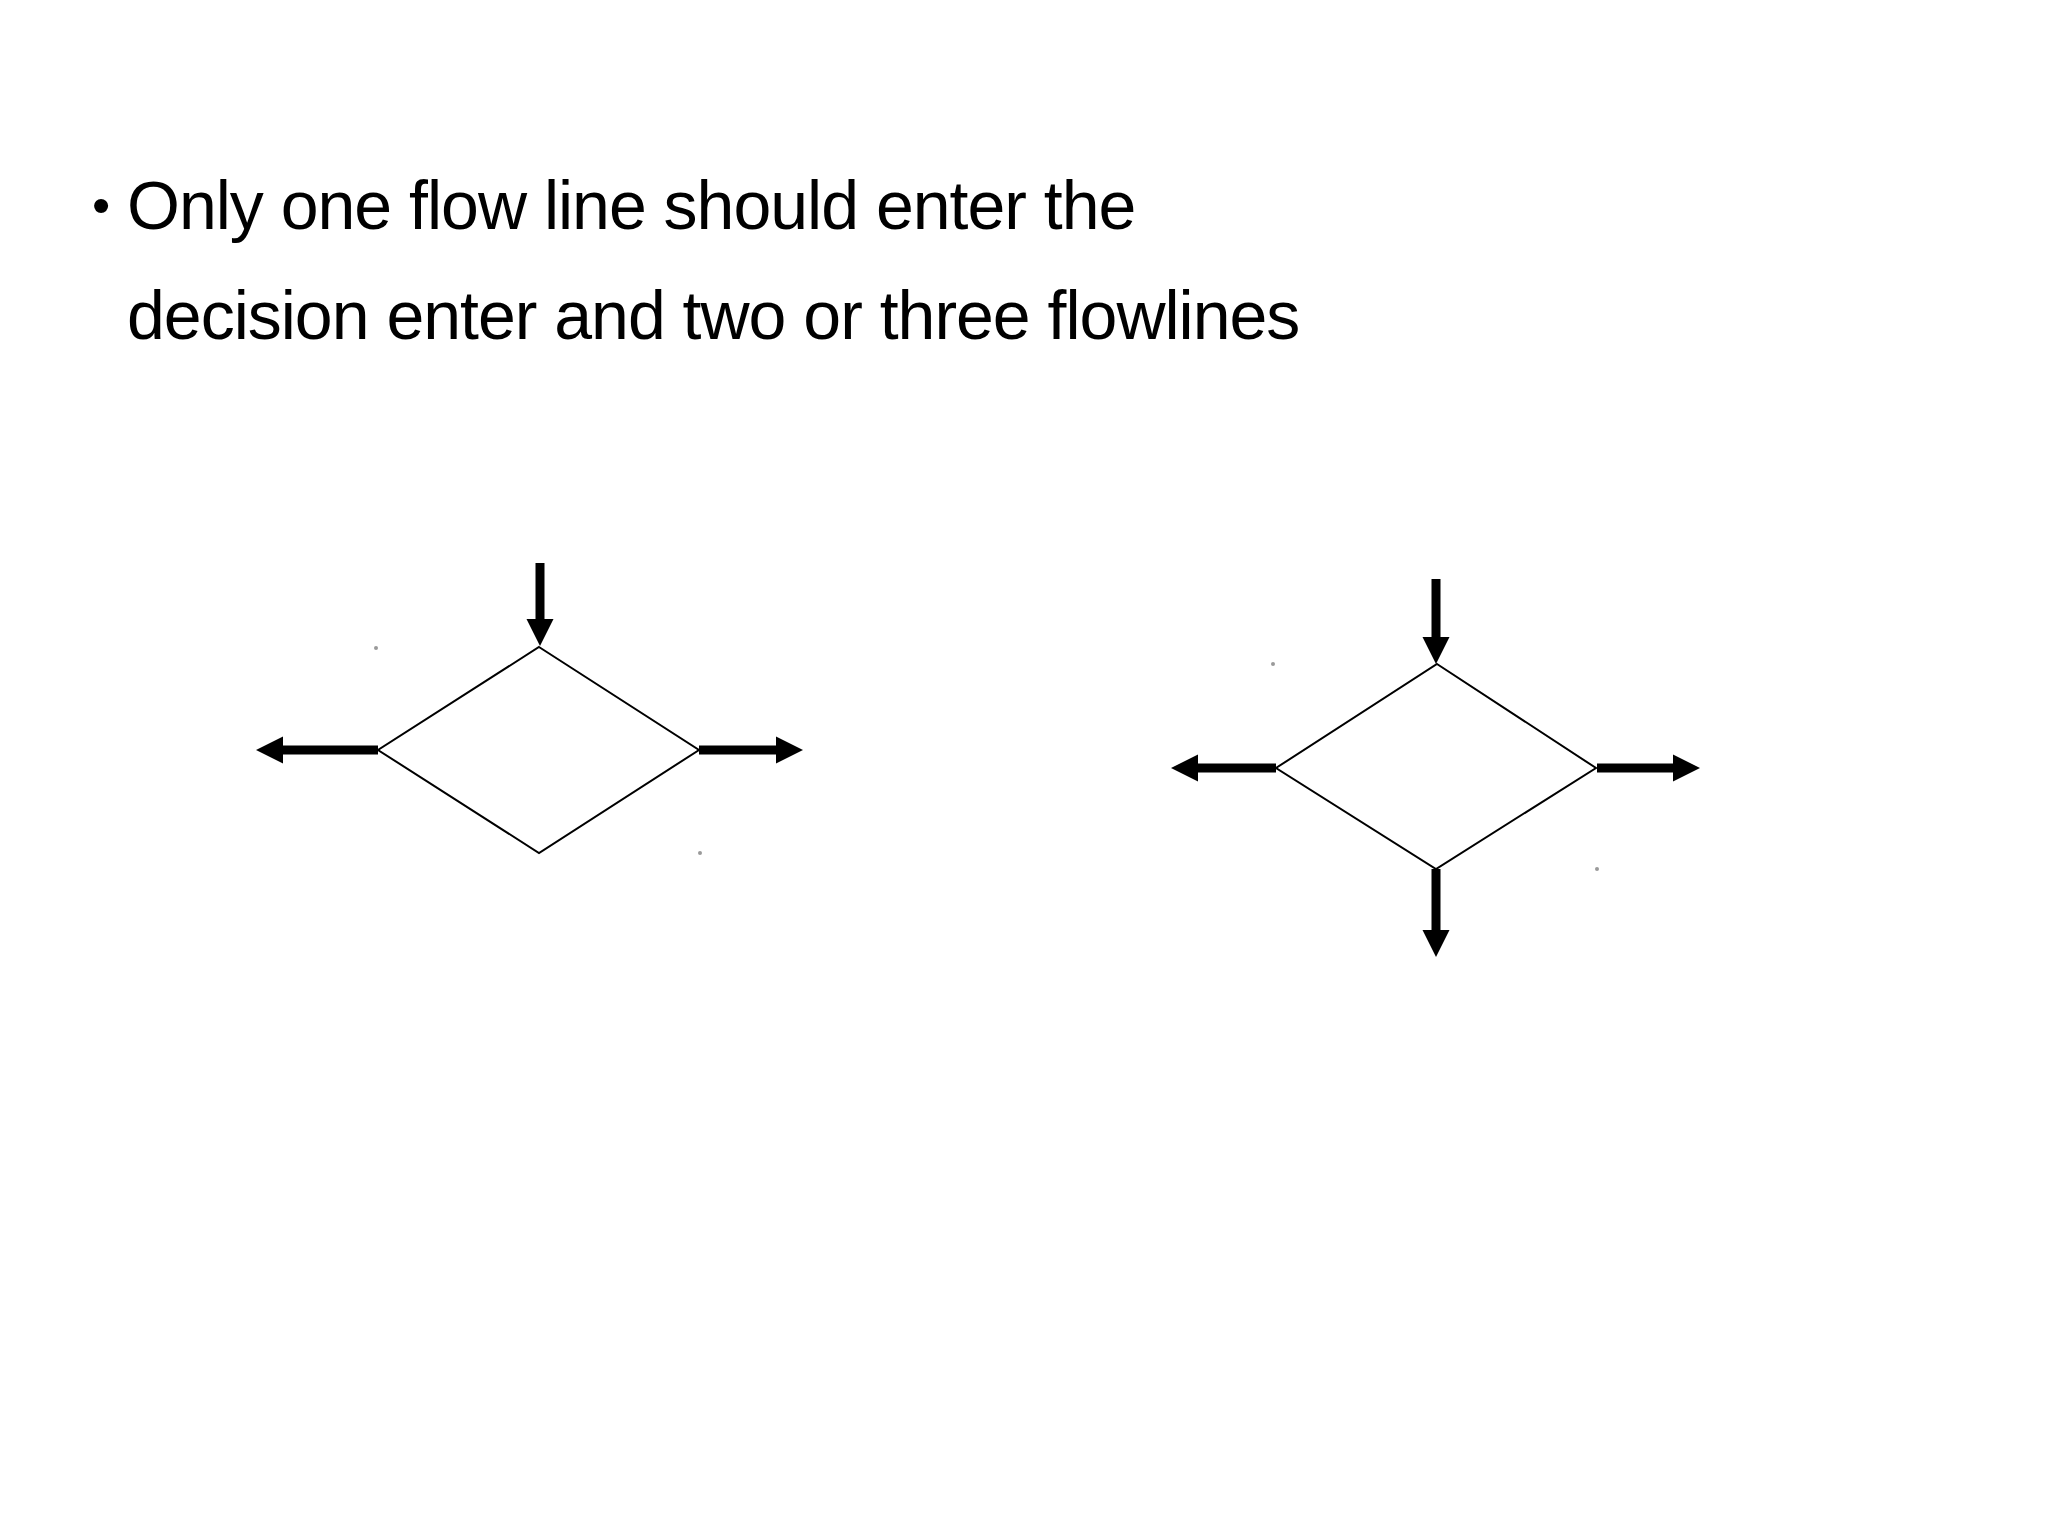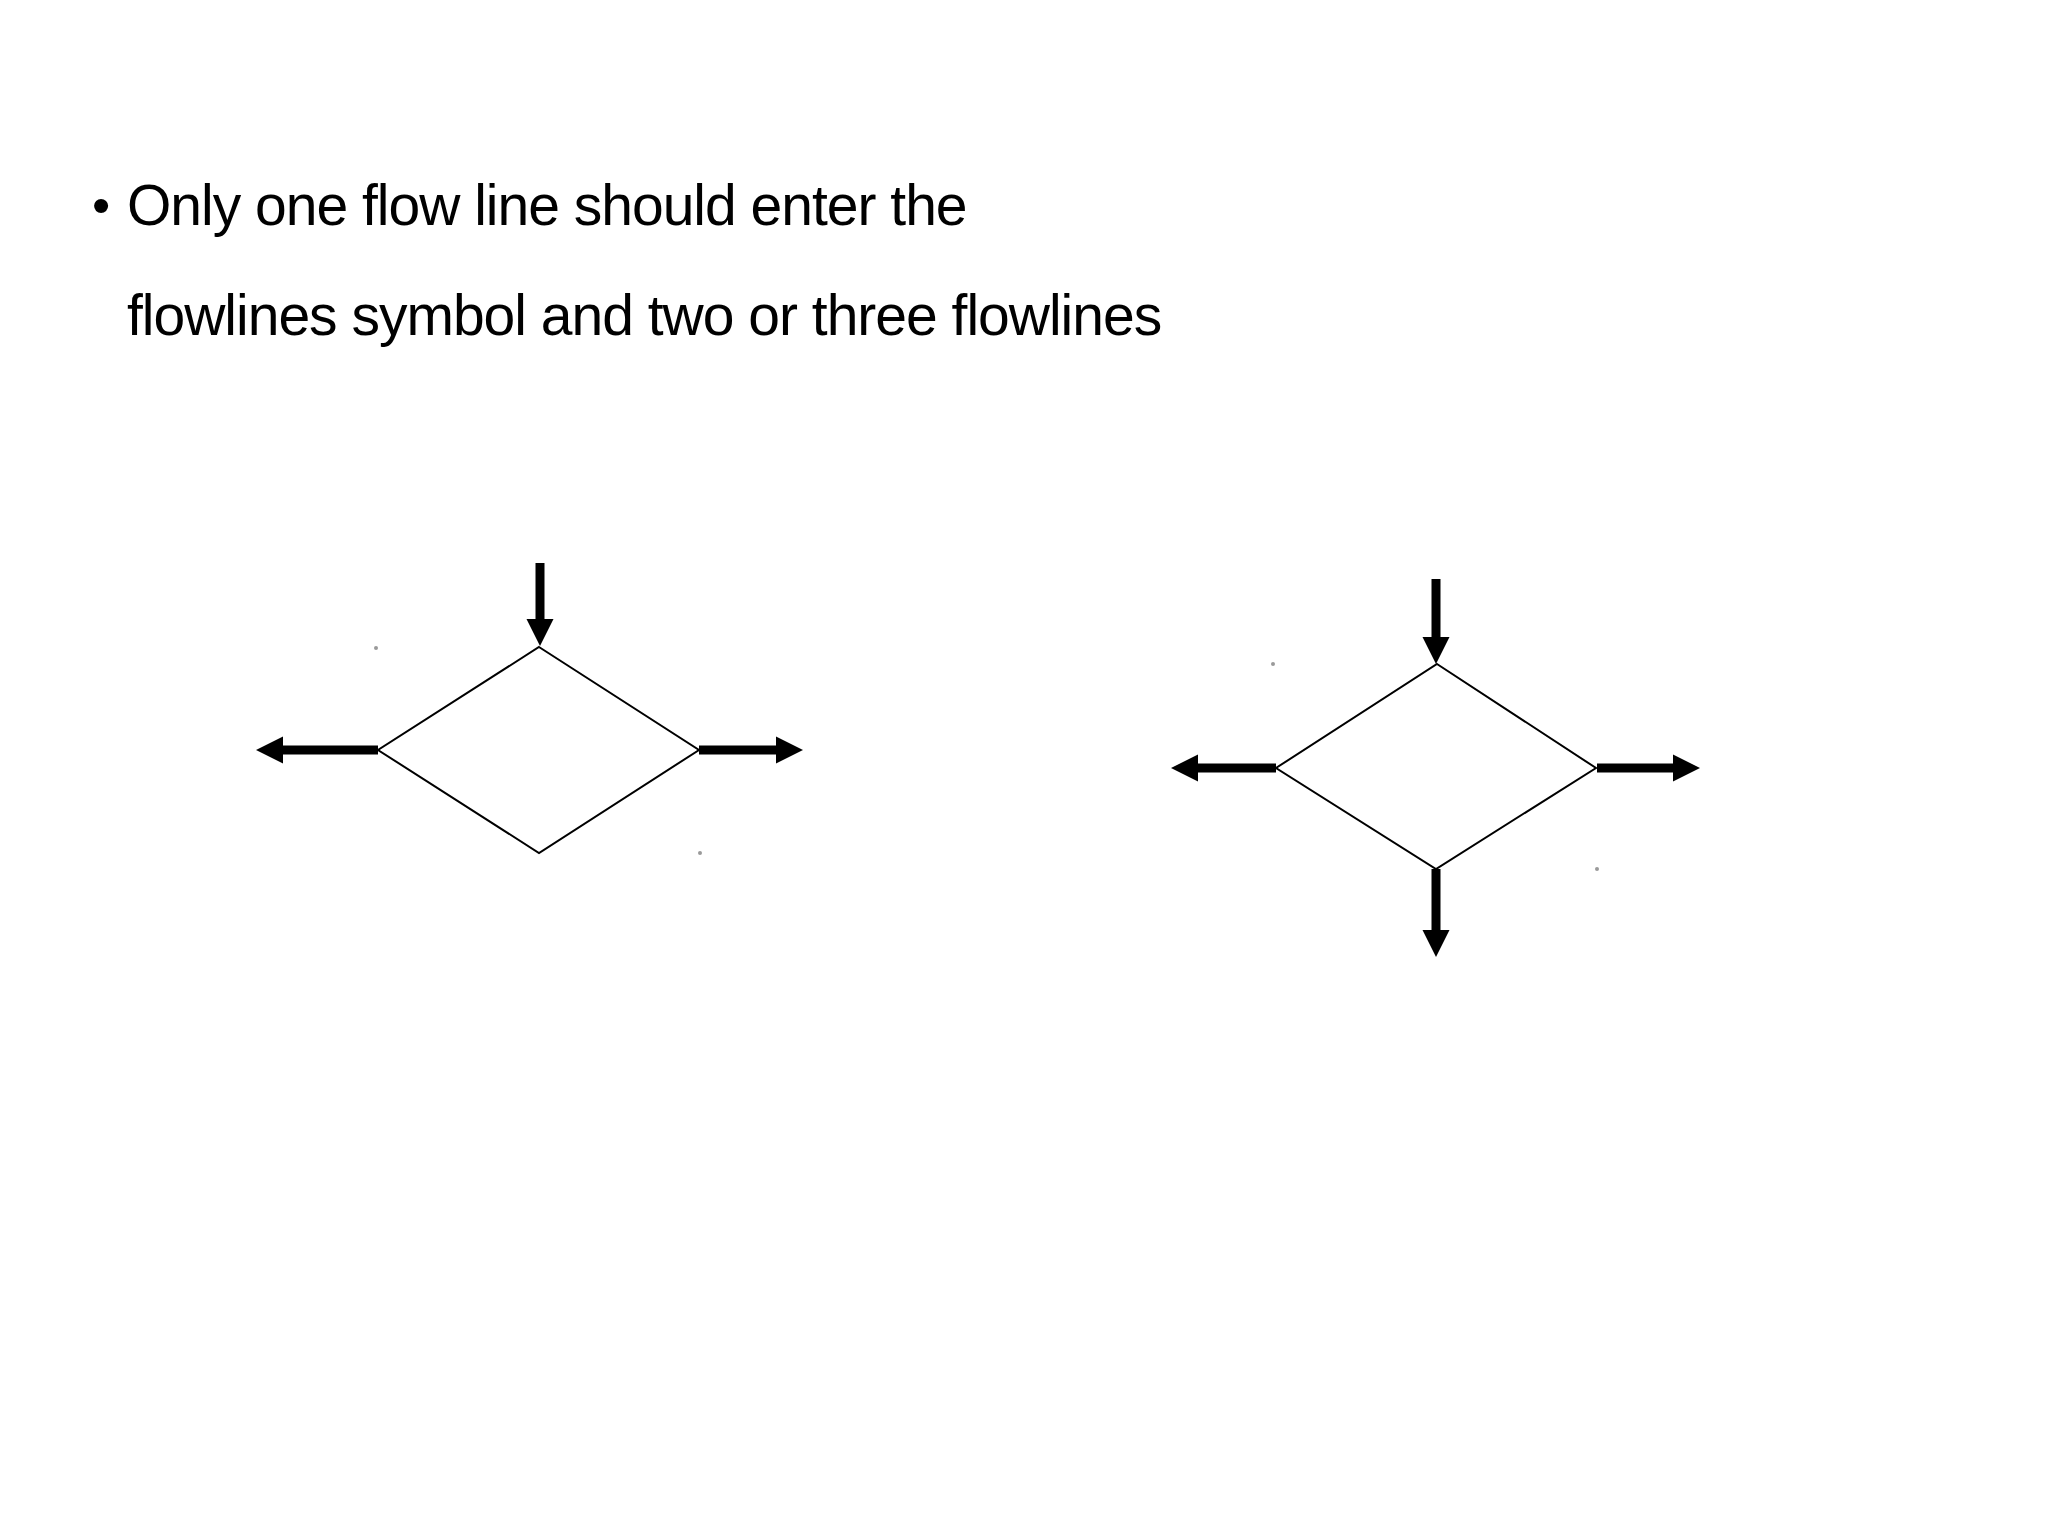--- a/index.html
+++ b/index.html
@@ -22,21 +22,21 @@
     top: 150px;
     font-size: 52px;
     line-height: 110px;
     color: #000000;
   }
   .bullet-text {
     position: absolute;
     left: 127px;
     top: 150px;
     width: 1700px;
-    font-size: 57px;
+    font-size: 68px;
     line-height: 110px;
     letter-spacing: -1px;
     color: #000000;
   }
   .bullet-text .line {
     display: block;
     white-space: nowrap;
   }
   svg.figures {
     position: absolute;
@@ -48,21 +48,21 @@
 </style>
 </head>
 <body>
 
 <div class="slide">
 
   <span class="bullet-marker">•</span>
 
   <div class="bullet-text">
     <span class="line">Only one flow line should enter the</span>
-    <span class="line">flowlines symbol and two or three flowlines</span>
+    <span class="line">decision enter and two or three flowlines</span>
   </div>
 
   <svg class="figures" id="figures" viewBox="0 0 2048 1536">
       <g>
         <polygon points="539,647 699,750 539,853 378,750" fill="#ffffff" stroke="#000000" stroke-width="2"></polygon>
         <g>
           <line x1="540" y1="563" x2="540" y2="619" stroke="#000000" stroke-width="9"></line>
           <polygon points="540,646 526.5,619 553.5,619" fill="#000000"></polygon>
         </g>
         <g>

